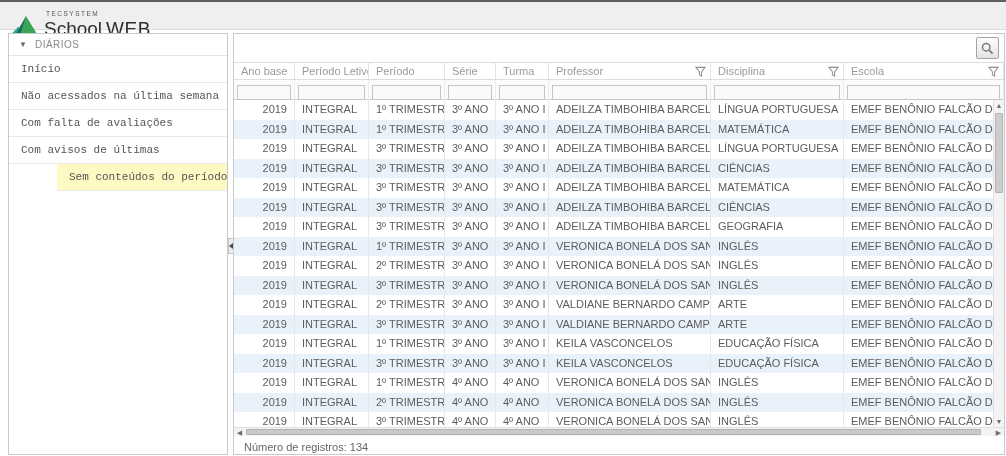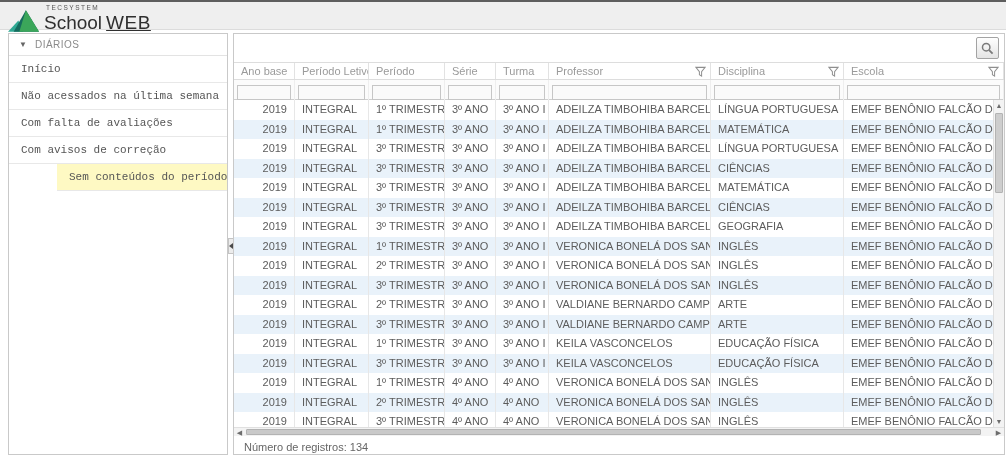--- a/index.html
+++ b/index.html
@@ -2,21 +2,21 @@
 <html><head>
 <meta charset="utf-8">
 <style>
   html,body{margin:0;padding:0;width:1006px;height:456px;overflow:hidden;
     font-family:"Liberation Sans","DejaVu Sans",sans-serif;background:#fff;}
   *{box-sizing:border-box;}
 
   
   .topline{position:absolute;left:0;top:0;width:1006px;height:2px;background:#5e5e5e;}
   .appbar{position:absolute;left:0;top:2px;width:1006px;height:28px;background:#efefef;border-bottom:1px solid #dcdcdc;}
-  .brand{position:absolute;left:8px;top:3px;display:flex;align-items:flex-end;gap:4px;}
+  .brand{position:absolute;left:8px;top:9px;display:flex;align-items:flex-end;gap:4px;}
   .brand svg{display:block;}
   .brand-text{display:flex;flex-direction:column;line-height:1;}
   .brand-small{font-size:6.5px;letter-spacing:1.5px;color:#555;text-transform:uppercase;margin-bottom:1px;margin-left:2px;}
   .brand-main{font-size:19px;color:#2f2f2f;display:flex;gap:4px;align-items:baseline;}
   .brand-main .w2{letter-spacing:.5px;text-decoration:underline;}
 
   
   .sidebar{position:absolute;left:8px;top:33px;width:220px;height:422px;background:#fff;border:1px solid #c9c9c9;}
   .sidebar-header{height:22px;display:flex;align-items:center;gap:8px;padding:0 10px;border-bottom:1px solid #e3e3e3;}
   .collapse-arrow{font-size:8px;color:#666;line-height:1;}
@@ -94,21 +94,21 @@
 
 <div class="sidebar">
   <div class="sidebar-header">
     <span class="collapse-arrow">▼</span>
     <span class="sidebar-title">DIÁRIOS</span>
   </div>
   <div id="sidebar-items">
       <div class="sidebar-item">Início</div>
       <div class="sidebar-item">Não acessados na última semana</div>
       <div class="sidebar-item">Com falta de avaliações</div>
-      <div class="sidebar-item">Com avisos de correção</div>
+      <div class="sidebar-item">Com avisos de últimas</div>
       <div class="sidebar-item selected">Sem conteúdos do período letivo</div>
     </div>
 </div>
 
 <div class="splitter">
   <span class="tri"></span>
 </div>
 
 <div class="main">
 

